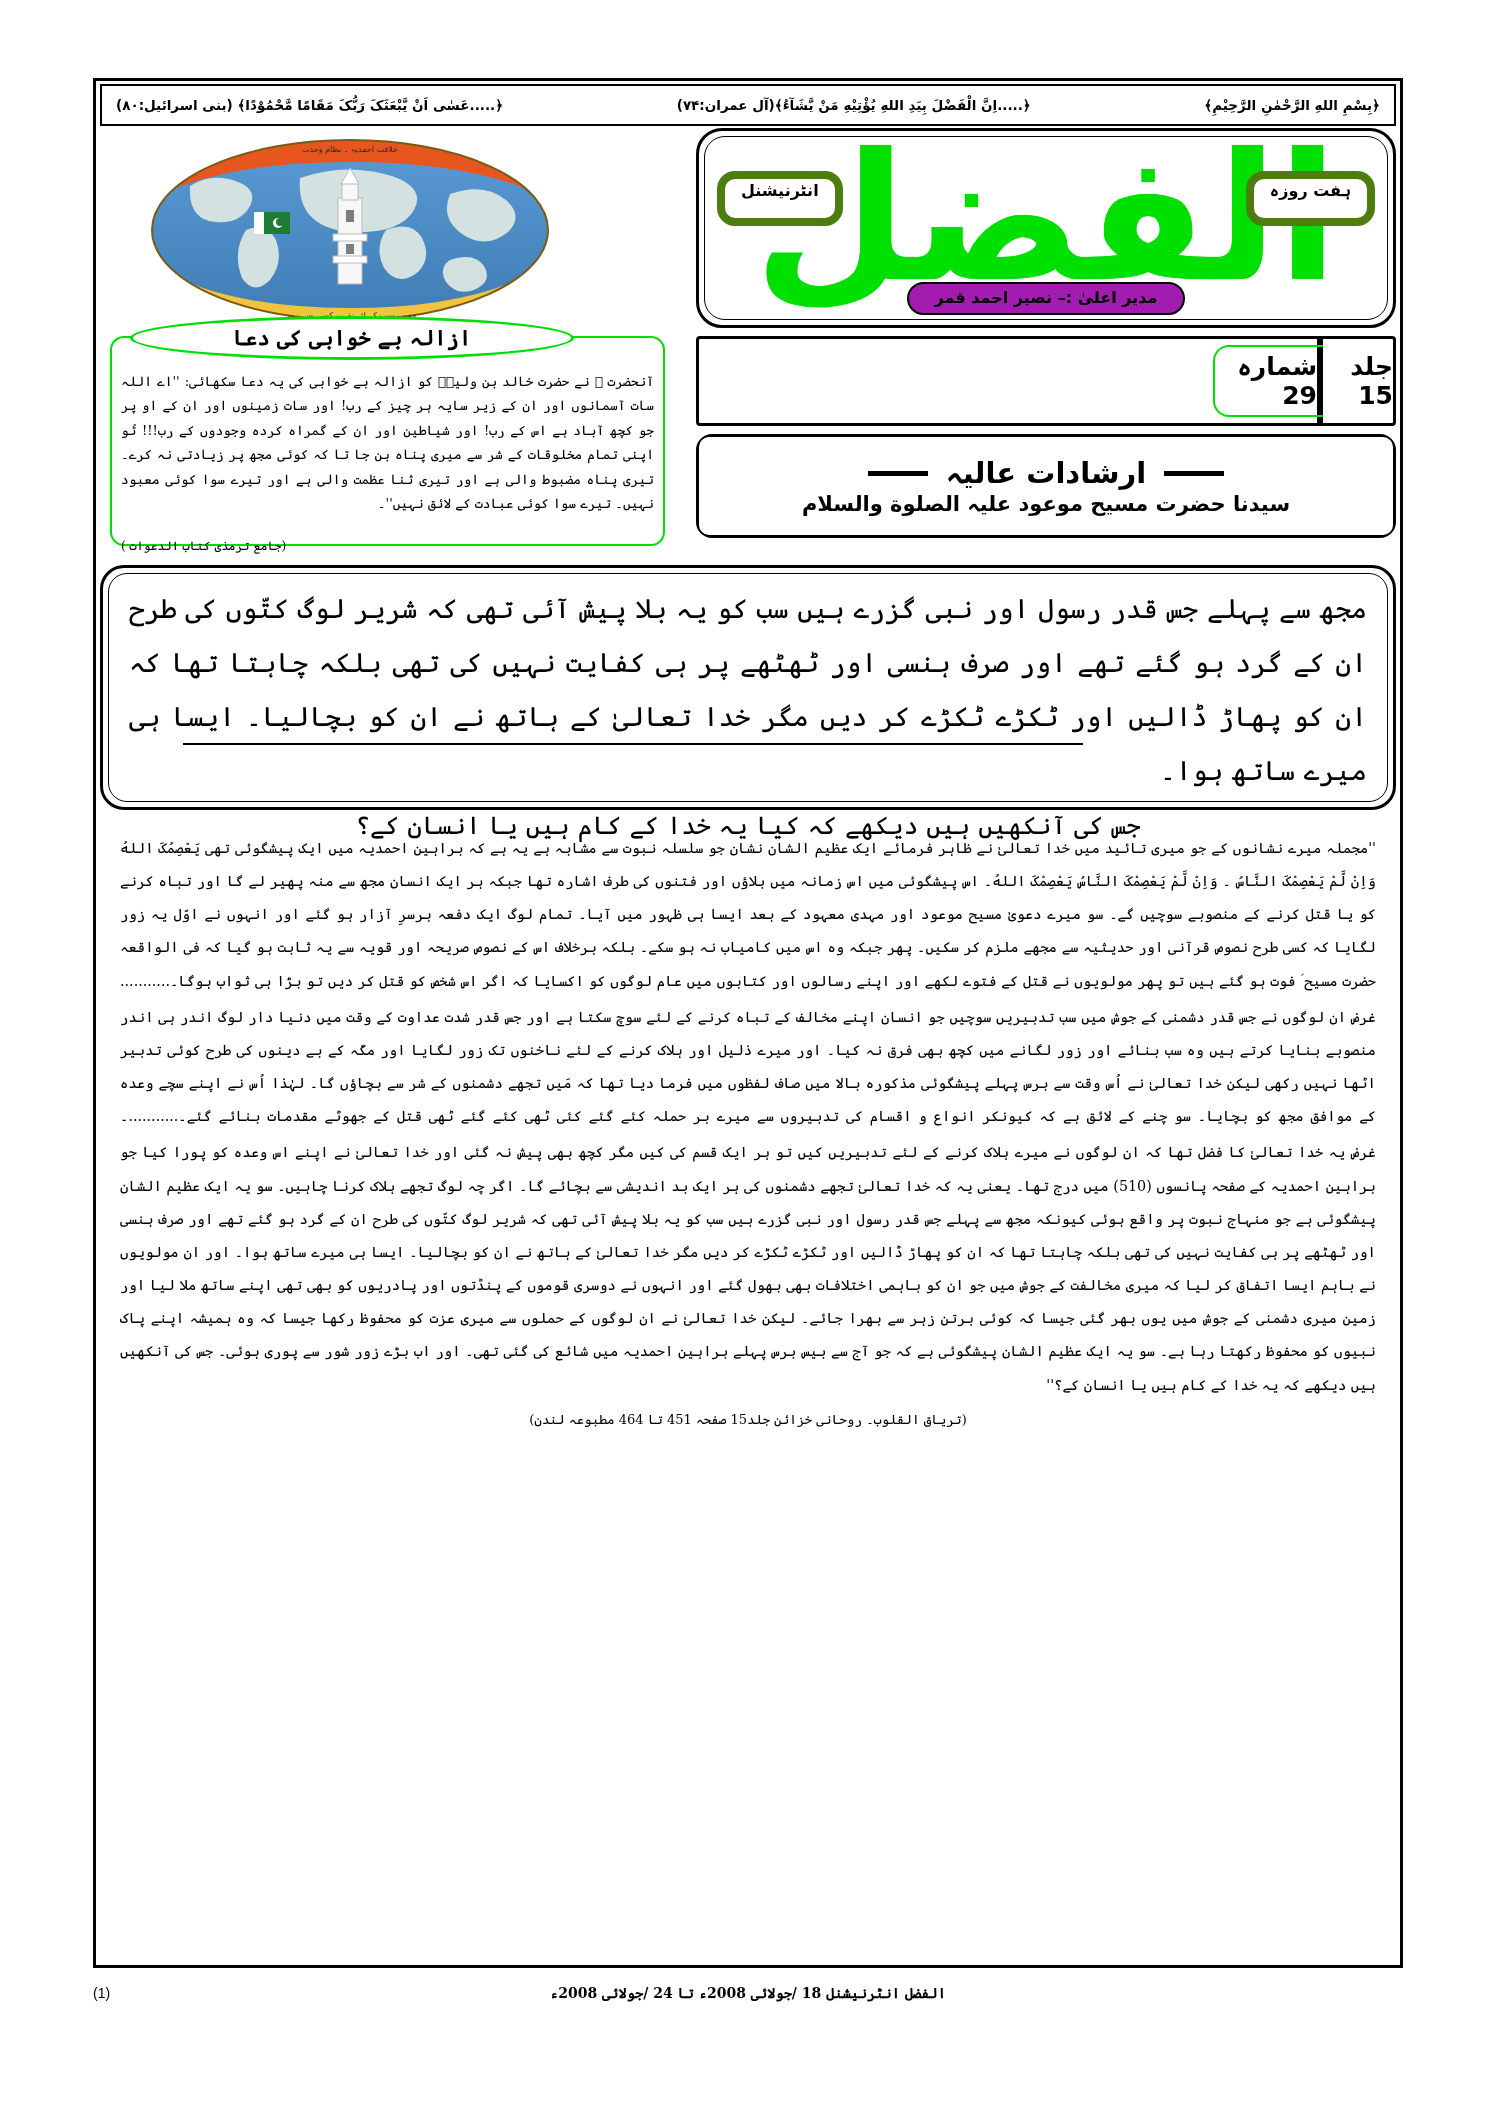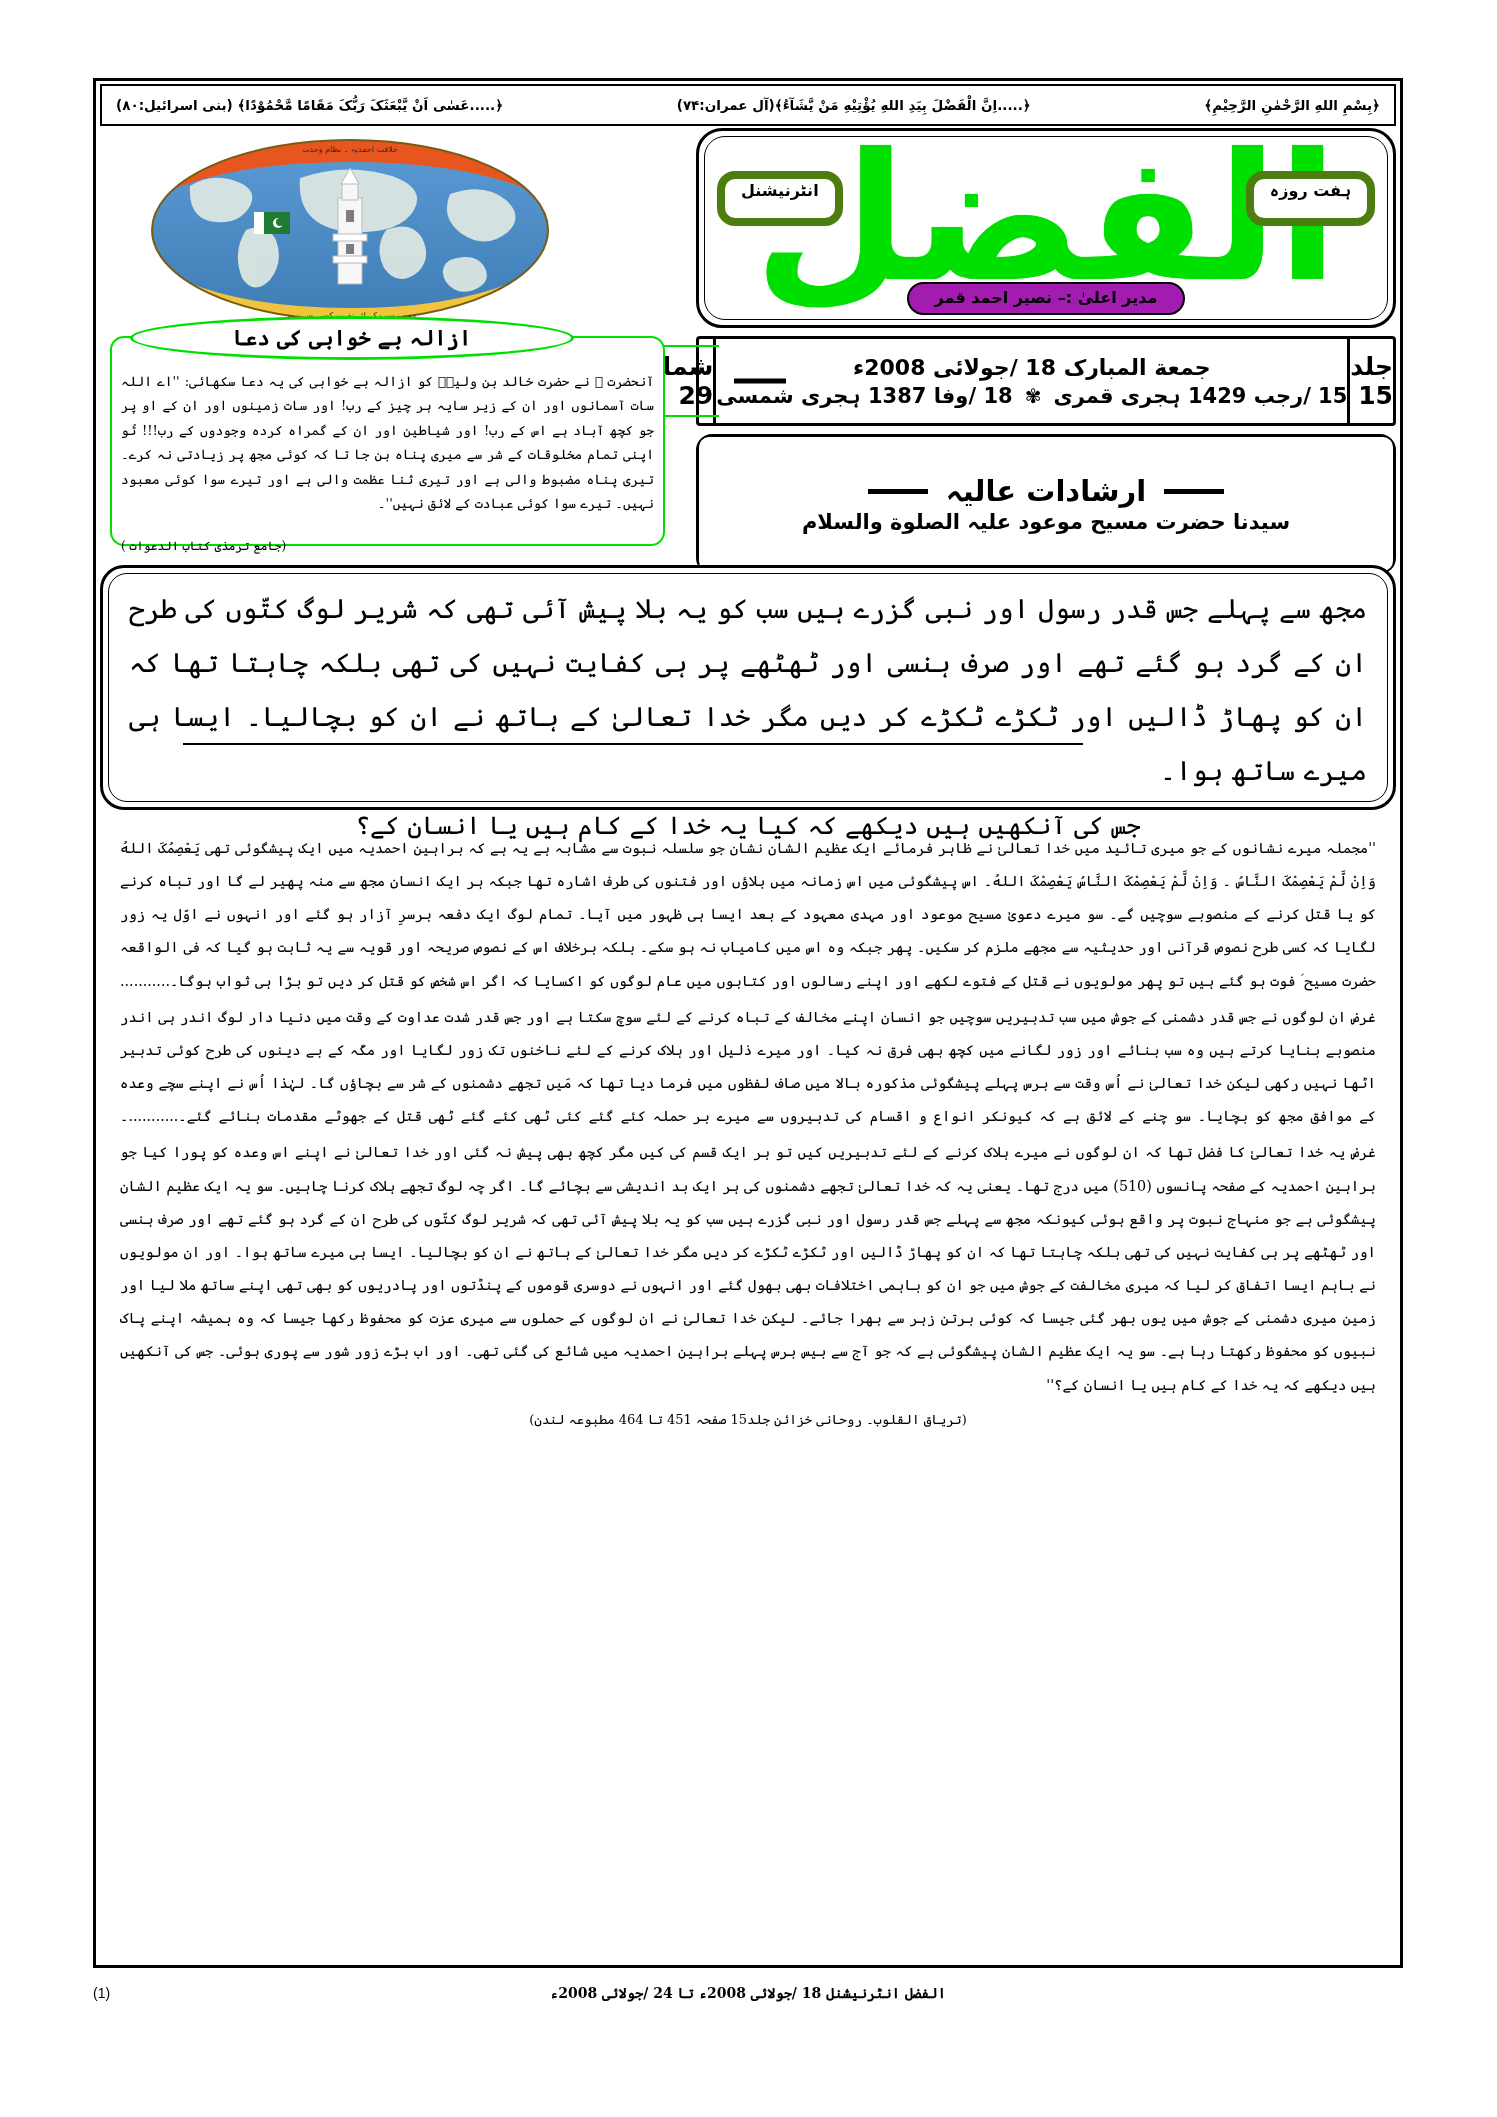--- a/index.html
+++ b/index.html
@@ -227,21 +227,21 @@
     position:absolute;
     left:18px; top:50%;
     width:52px; height:5px; background:#000;
     transform:translateY(-50%);
   }
 
   
   .irshadat{
     position:absolute;
     right:0px; top:306px;
-    width:700px; height:140px;
+    width:700px; height:104px;
     background:#00E000;
     border:3px solid #000;
     border-radius:16px;
     box-sizing:border-box;
   }
   .irshadat-inner{
     width:100%; height:100%;
     background:#fff;
     border-radius:10px;
     display:flex; flex-direction:column;
@@ -424,29 +424,20 @@
 
         <g fill="#2a2a2a" font-size="8" font-family="DejaVu Sans">
           <text x="200" y="14" text-anchor="middle">خلافت احمدیہ ۔ نظام وحدت</text>
           <text x="200" y="180" text-anchor="middle">محبت سب کے لئے نفرت کسی سے نہیں</text>
         </g>
       </svg>
     </div>
 
     <div class="datebar">
       <div class="db-vol">جلد 15</div>
-      <div class="db-dates">
-        <div class="db-sep"></div>
-        <div class="db-line1">جمعة المبارک 18 /جولائی 2008ء</div>
-        <div class="db-line2">
-          <span>15 /رجب 1429 ہجری قمری</span>
-          <span class="flower">✾</span>
-          <span>18 /وفا 1387 ہجری شمسی</span>
-        </div>
-      </div>
       <div class="db-issue">
         <span class="rounded"></span>
         <span>شمارہ 29</span>
       </div>
     </div>
 
     <div class="irshadat">
       <div class="irshadat-inner">
         <div class="irsh-1">
           <span class="irsh-dash"></span>

